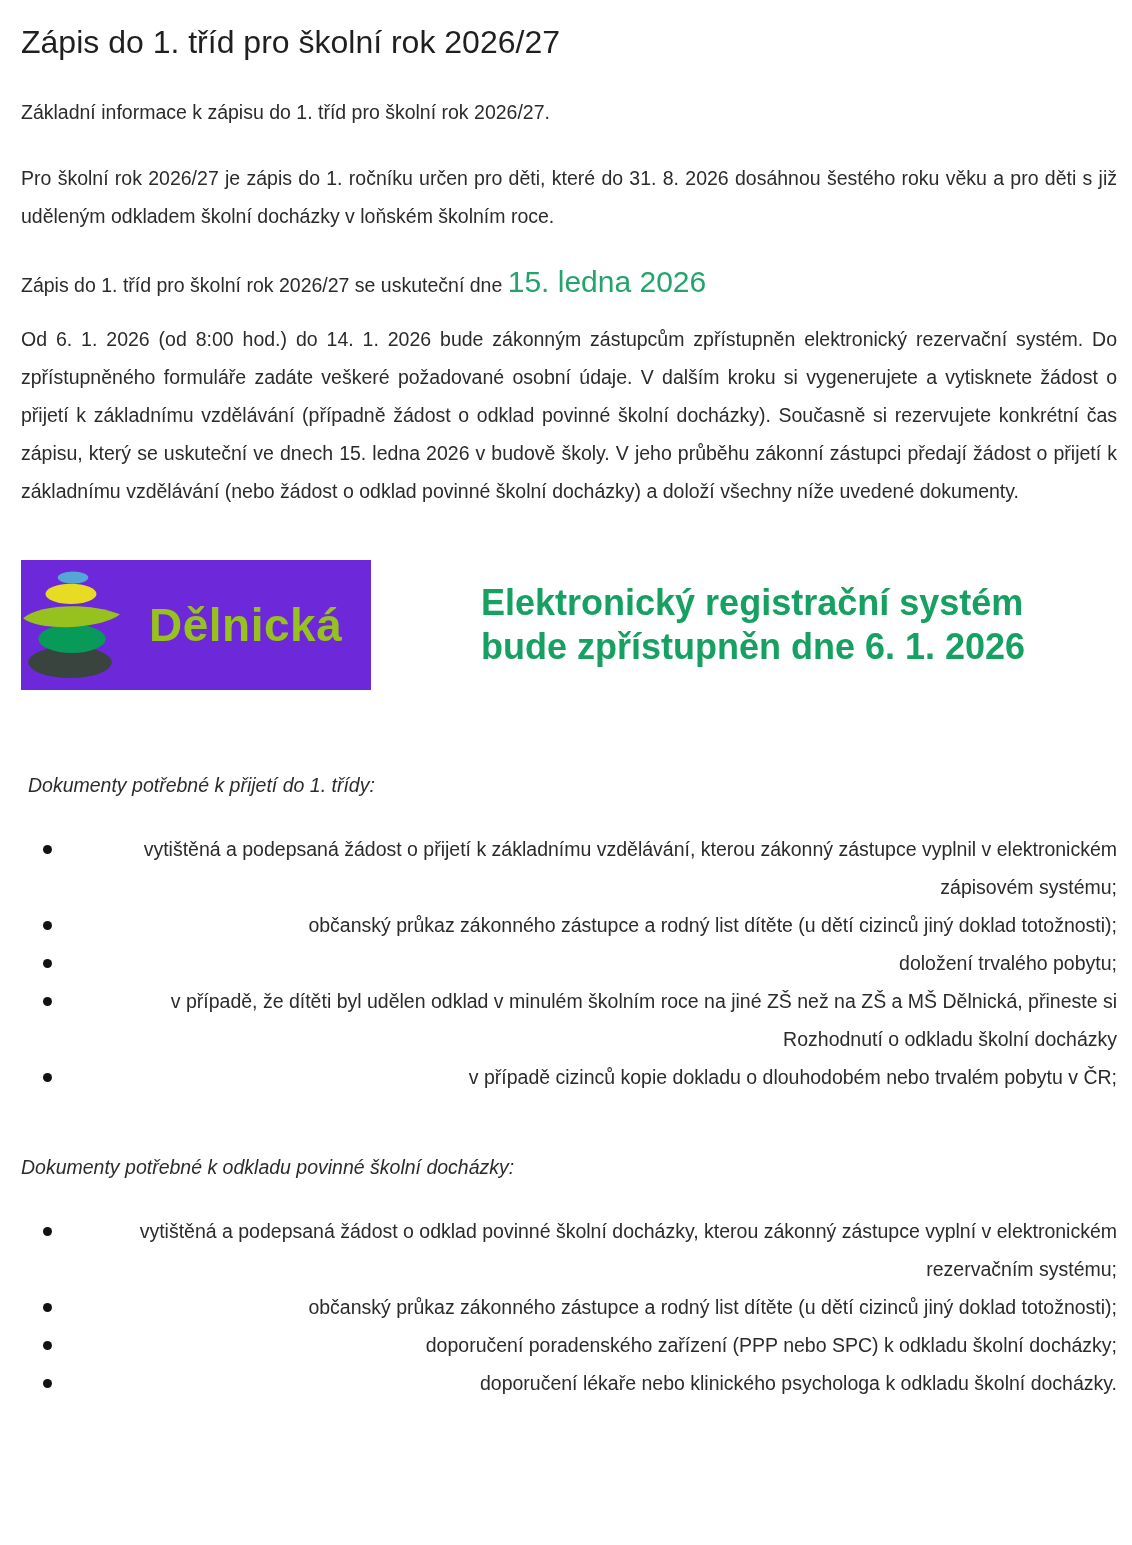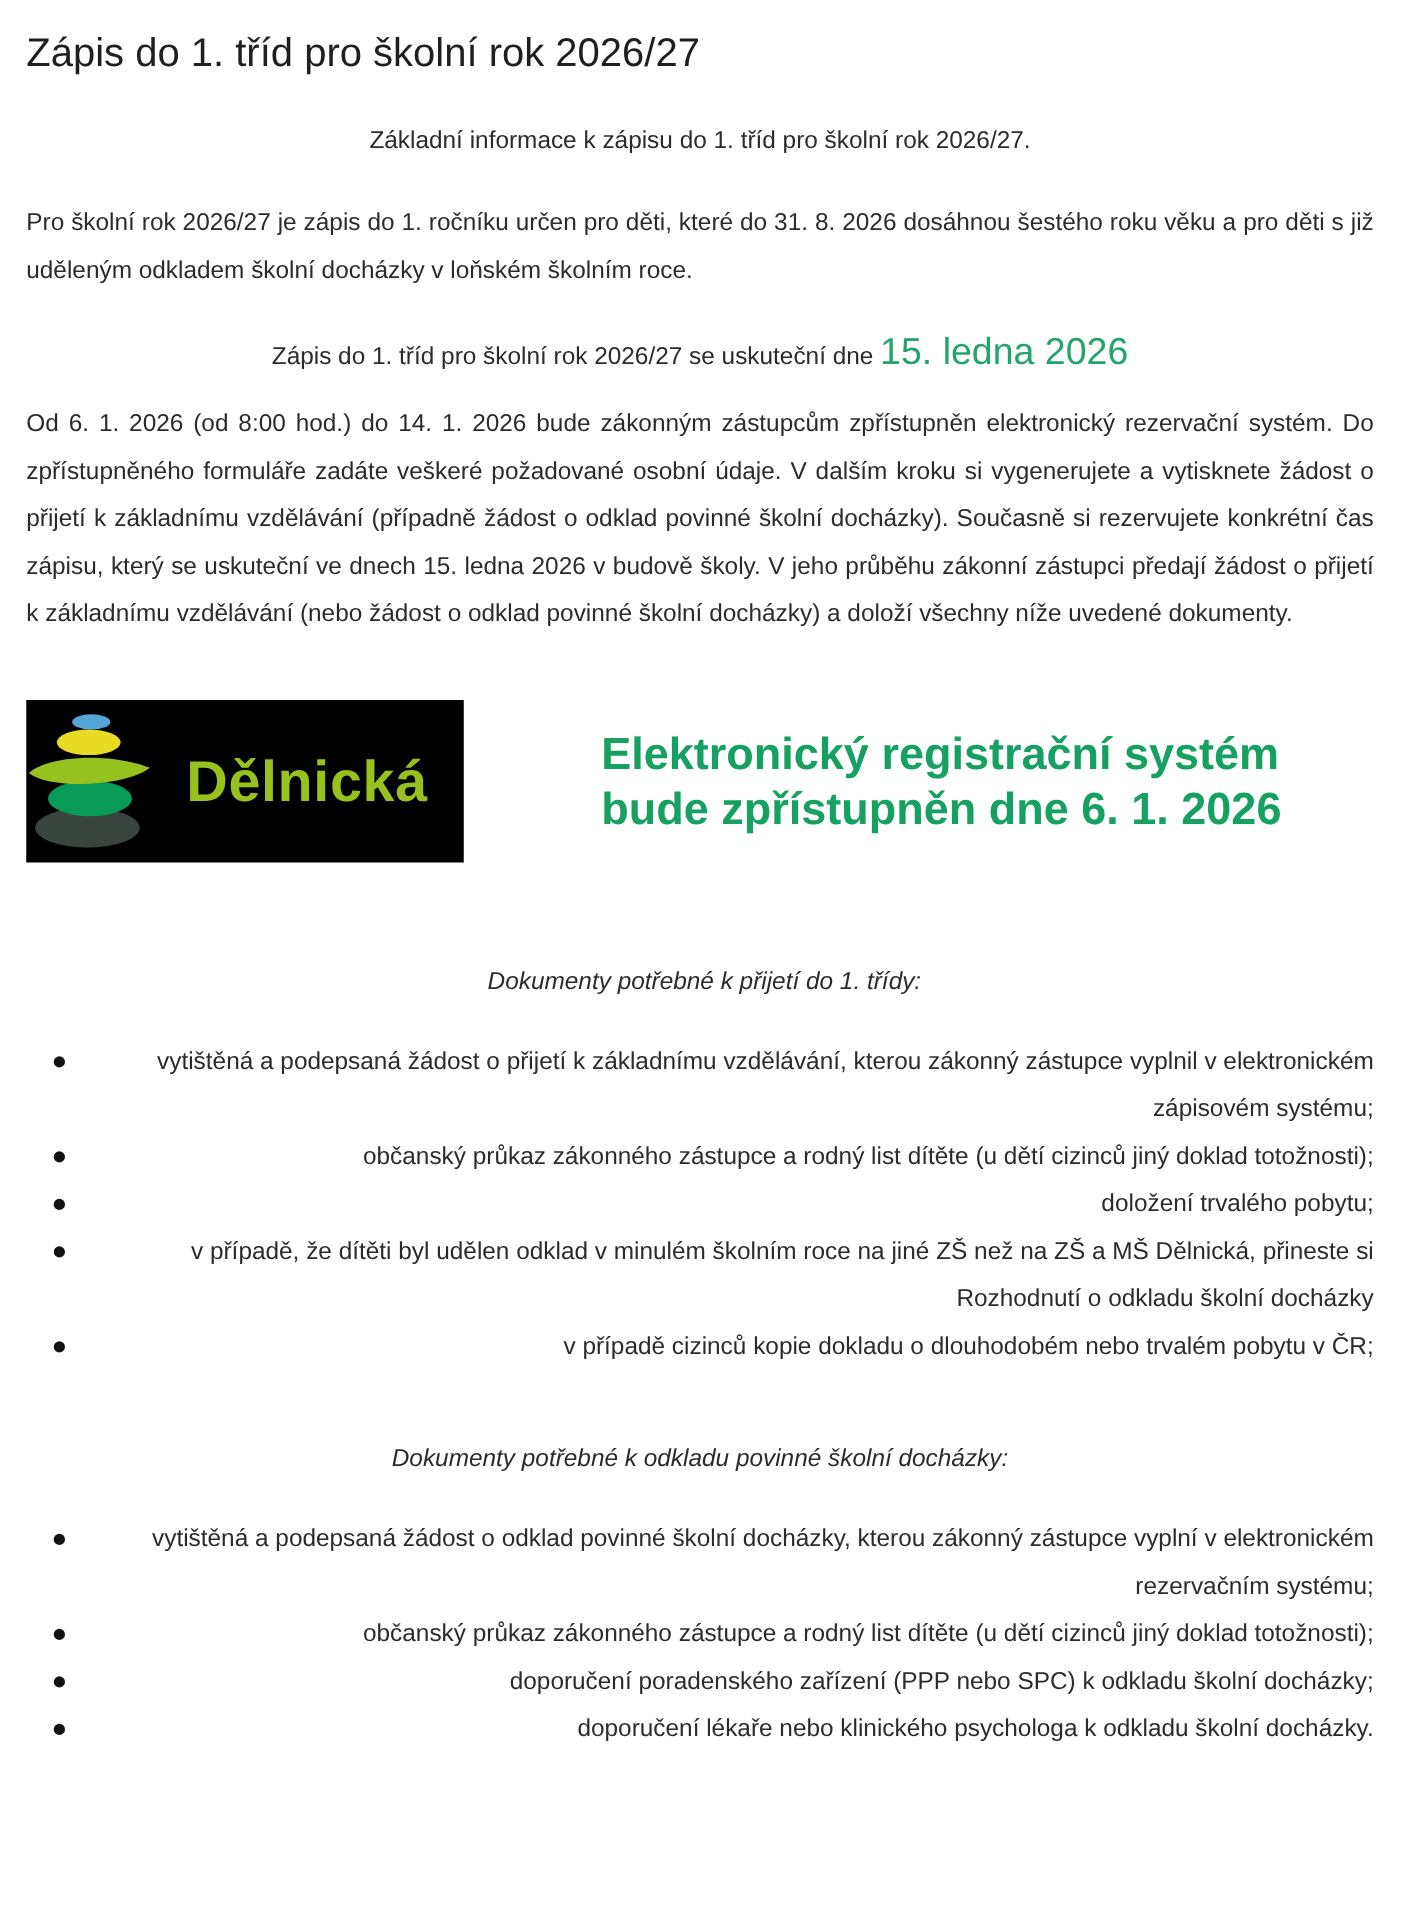--- a/index.html
+++ b/index.html
@@ -6,51 +6,50 @@
   html, body { margin: 0; padding: 0; }
   body {
     width: 1132px;
     height: 1545px;
     background: #ffffff;
     font-family: "Liberation Sans", "DejaVu Sans", sans-serif;
     color: #2b2b2b;
     overflow: hidden;
   }
   article {
-    padding: 20px 33px 0 21px;
+    padding: 20px 15px 0 21px;
   }
   h1 {
     font-size: 32px;
     font-weight: 400;
     color: #1f1f1f;
     margin: 4px 0 32px 0;
     line-height: 1.15;
     letter-spacing: 0;
   }
   p {
     font-size: 19.5px;
     line-height: 38px;
     margin: 0 0 28px 0;
-    text-align: center;
   }
   .just { text-align: justify; }
   .date-line { margin-bottom: 16px; }
   .green-date {
     color: var(--date-color, #23A46C);
     font-size: 30px;
   }
   .logo-row {
     display: flex;
     align-items: center;
     margin: 50px 0 76px 0;
   }
   .logo-box {
     width: 350px;
     height: 130px;
-    background: #000000;
+    background: #6d28d9;
     display: flex;
     align-items: center;
     flex: 0 0 auto;
   }
   .cairn {
     width: 102px;
     height: 108px;
     margin-left: 0;
     flex: 0 0 auto;
   }

